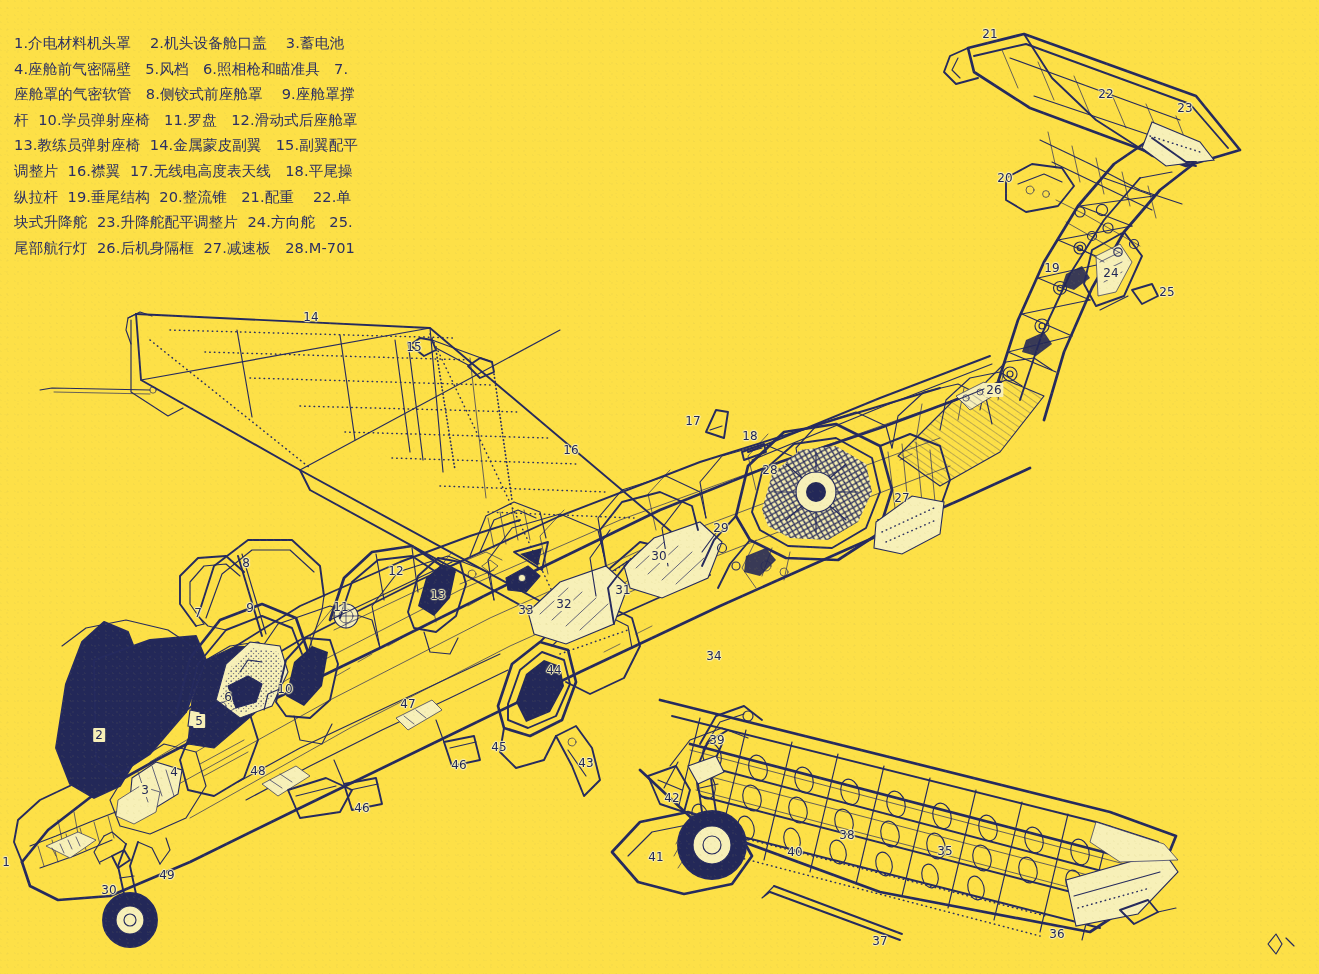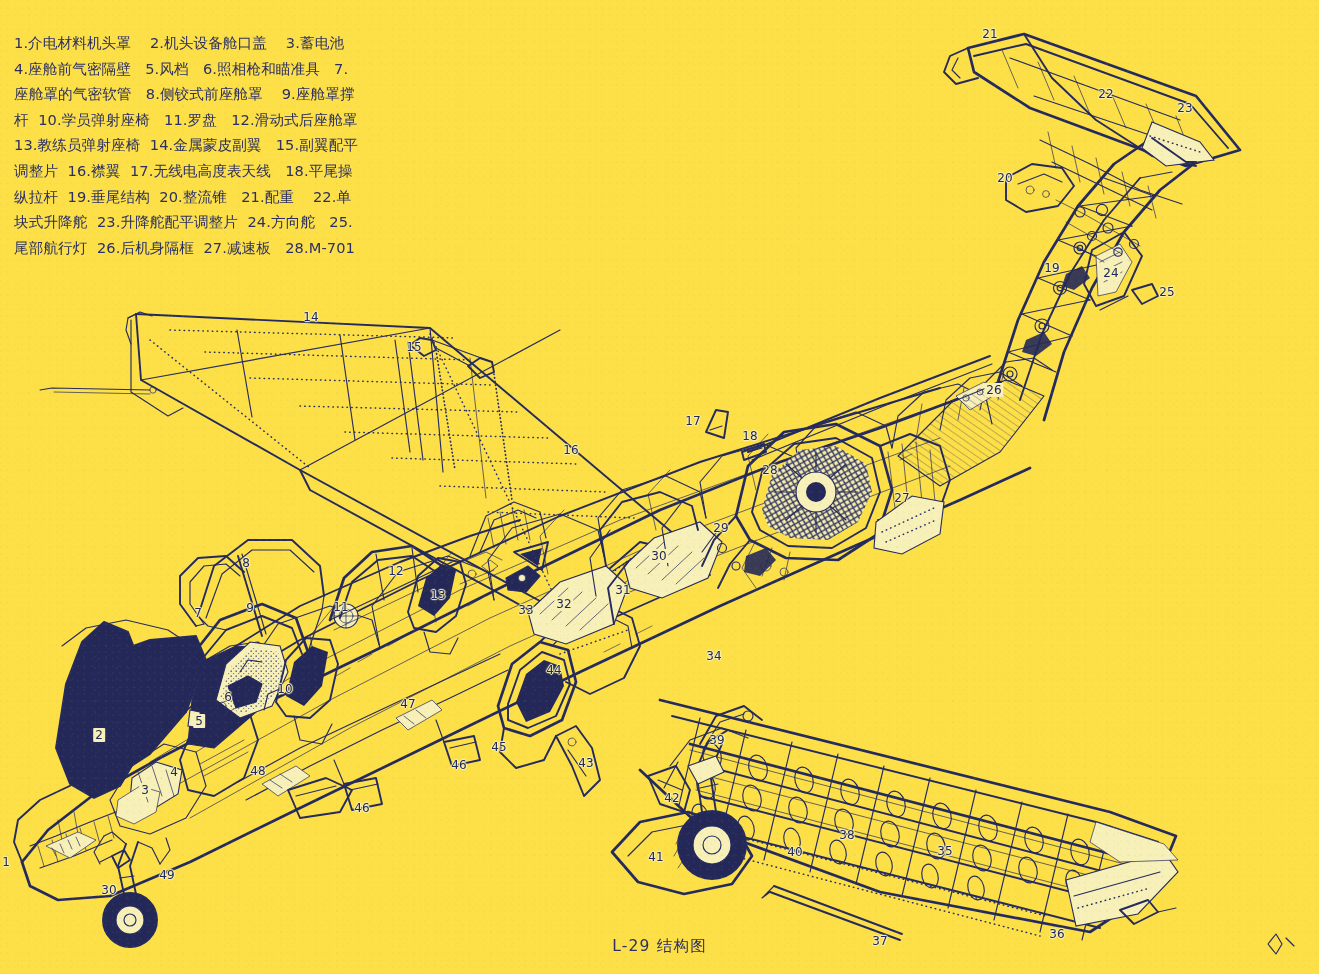--- a/index.html
+++ b/index.html
@@ -841,15 +841,14 @@
       <div class="callout" style="left: 554px; top: 670px;">44</div>
       <div class="callout" style="left: 499px; top: 747px;">45</div>
       <div class="callout" style="left: 362px; top: 808px;">46</div>
       <div class="callout" style="left: 459px; top: 765px;">46</div>
       <div class="callout" style="left: 408px; top: 704px;">47</div>
       <div class="callout" style="left: 258px; top: 771px;">48</div>
       <div class="callout" style="left: 167px; top: 875px;">49</div>
       <div class="callout" style="left: 109px; top: 890px;">30</div>
     </div>
 
-  <div id="caption">L-29 结构图</div>
 
 </div>
 
 </body></html>

